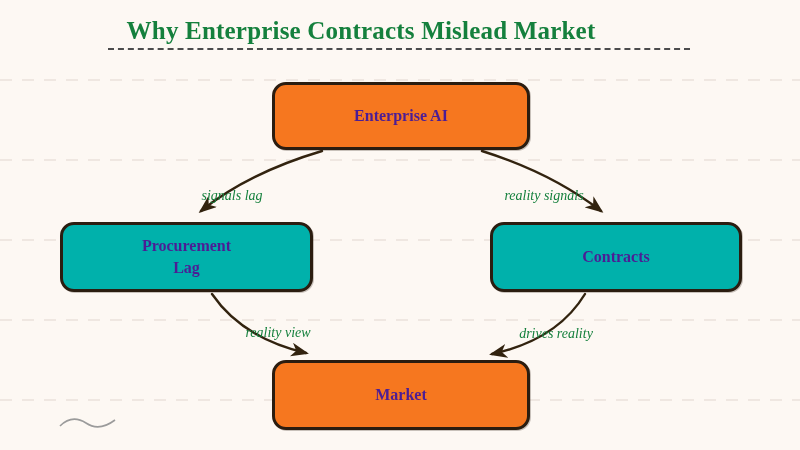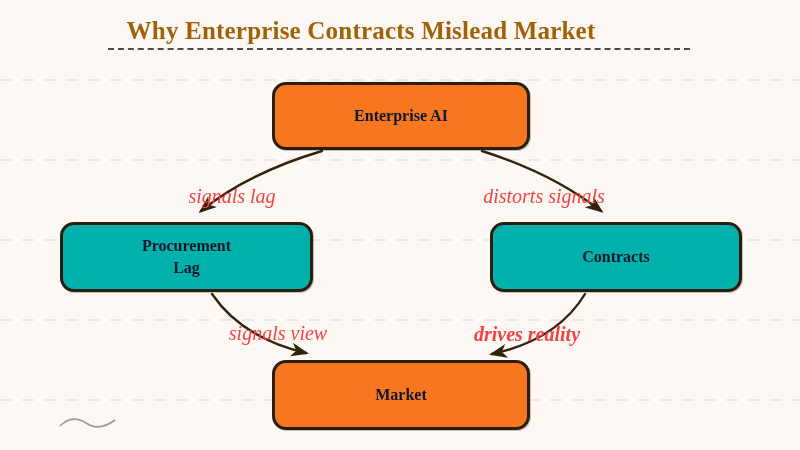--- a/index.html
+++ b/index.html
@@ -19,66 +19,66 @@
     inset: 0;
   }
 
   .page-title {
     position: absolute;
     left: 0; top: 17px;
     width: 722px;
     text-align: center;
     font-size: 25px;
     font-weight: bold;
-    color: #a16207;
+    color: #15803d;
     letter-spacing: 0.2px;
   }
 
   .title-underline {
     position: absolute;
     left: 108px; top: 48px;
     width: 582px;
     border-top: 2px dashed #4C4C4C;
   }
 
   .node {
     position: absolute;
     border: 3px solid #2B1D10;
     border-radius: 14px;
     display: flex;
     flex-direction: column;
     justify-content: center;
     align-items: center;
     text-align: center;
-    color: #0f172a;
+    color: #4c1d95;
     font-weight: bold;
     font-size: 16px;
     line-height: 22px;
     box-shadow: 1px 1px 0 rgba(43,29,16,0.25);
   }
   .node--orange { background: #F6771F; }
   .node--teal   { background: #00B1AB; }
 
   .node-contracts   { left: 272px; top:  82px; width: 258px; height: 68px; }
   .node-procurement { left:  60px; top: 222px; width: 253px; height: 70px; }
   .node-adoption    { left: 490px; top: 222px; width: 252px; height: 70px; }
   .node-leadership  { left: 272px; top: 360px; width: 258px; height: 70px; gap: 44px; }
 
   .edge-label {
     position: absolute;
     transform: translate(-50%, -50%);
     font-style: italic;
-    font-size: 20px;
-    color: #ef4444;
+    font-size: 14px;
+    color: #15803d;
     white-space: nowrap;
   }
   .edge-label-1 { left: 232px; top: 196px; }
   .edge-label-2 { left: 544px; top: 196px; }
   .edge-label-3 { left: 278px; top: 333px; }
-  .edge-label-4 { left: 527px; top: 334px; font-weight: bold; }
+  .edge-label-4 { left: 556px; top: 334px; }
 </style>
 </head>
 <body>
 
 <div class="canvas">
 
   <svg class="layer-svg" width="800" height="450" viewBox="0 0 800 450">
     <defs>
       <marker id="arrowhead" markerUnits="userSpaceOnUse" markerWidth="18" markerHeight="14" refX="15" refY="7" orient="auto">
         <path d="M0,0 L18,7 L0,14 L5,7 Z" fill="#32230F"></path>
@@ -117,17 +117,17 @@
 
   <div class="node node--teal node-adoption">
     <span>Contracts</span>
   </div>
 
   <div class="node node--orange node-leadership">
     <span>Market</span>
   </div>
 
   <div class="edge-label edge-label-1">signals lag</div>
-  <div class="edge-label edge-label-2">distorts signals</div>
-  <div class="edge-label edge-label-3">signals view</div>
+  <div class="edge-label edge-label-2">reality signals</div>
+  <div class="edge-label edge-label-3">reality view</div>
   <div class="edge-label edge-label-4">drives reality</div>
 
 </div>
 
 </body></html>

